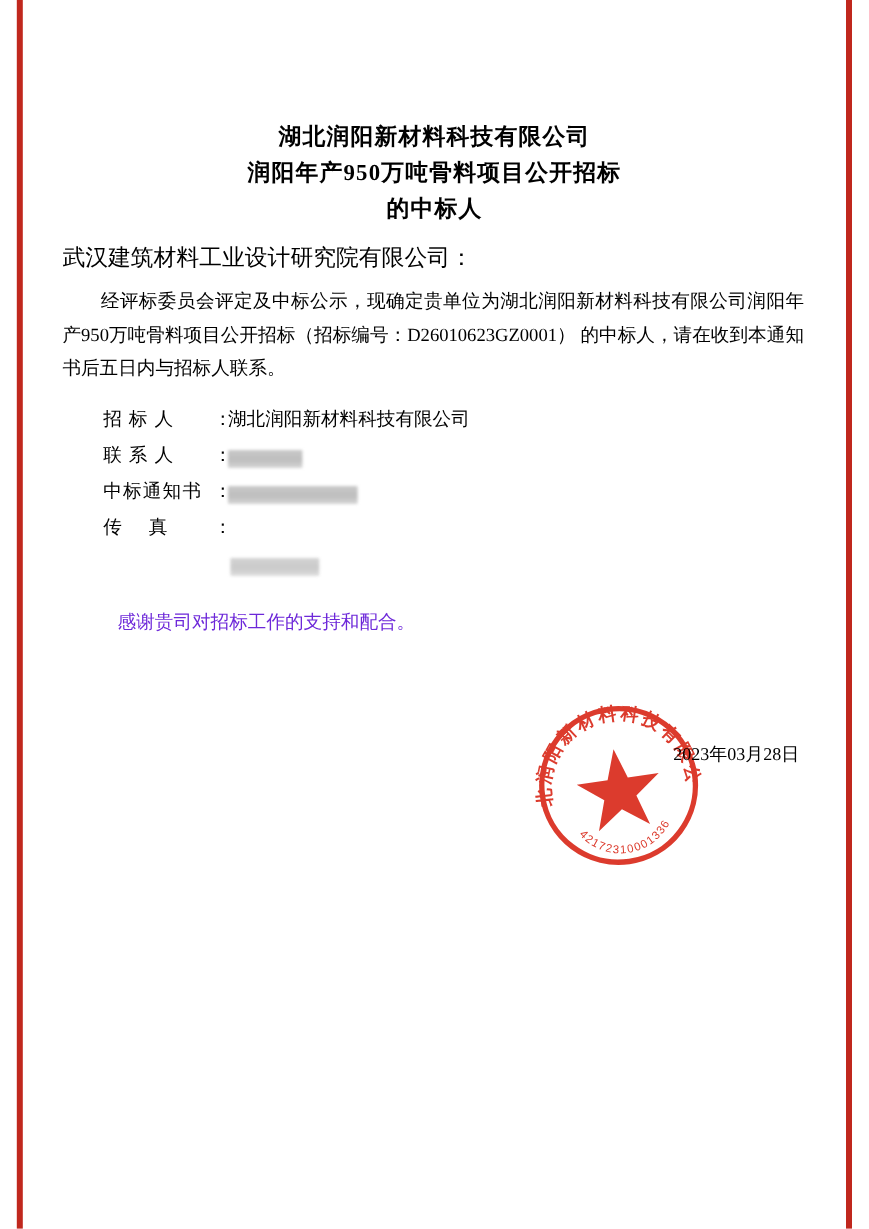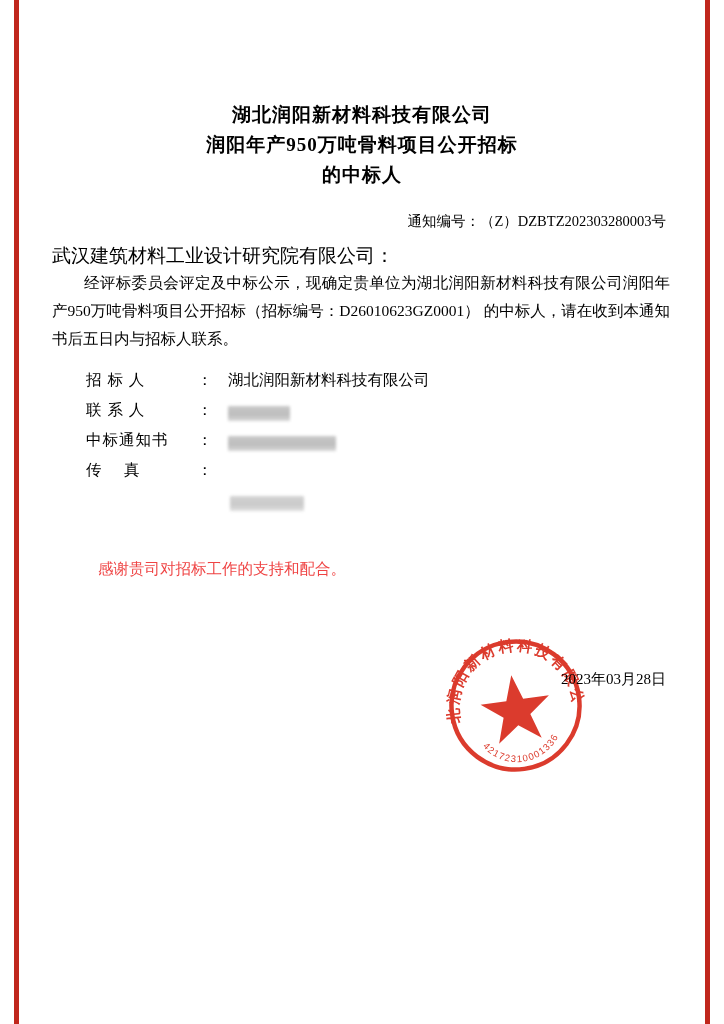--- a/index.html
+++ b/index.html
@@ -63,39 +63,39 @@
     font-size: 14.5px;
     color: #000;
   }
   .addressee {
     margin-top: 12px;
     font-size: 19px;
     color: #000;
     padding-left: 12px;
   }
   .body-para {
+    margin-top: 10px;
     font-size: 15.5px;
     line-height: 28px;
     color: #000;
     text-align: justify;
     padding-left: 12px;
     padding-right: 14px;
     text-indent: 32px;
   }
   .fields {
     margin-top: 8px;
     padding-left: 46px;
   }
   .field-row {
     display: flex;
     align-items: flex-end;
     height: 30px;
     font-size: 15.5px;
     color: #000;
-    gap: 19px;
   }
   .field-label {
     width: 92px;
     letter-spacing: 1px;
     white-space: nowrap;
   }
   .field-colon {
     width: 12px;
   }
   .field-value {
@@ -108,23 +108,23 @@
     background: linear-gradient(180deg, #c9c9c9 0%, #bdbdbd 55%, #d6d6d6 100%);
     filter: blur(1.4px);
     border-radius: 1px;
     height: 15px;
     vertical-align: middle;
   }
   .redacted.r1 { width: 62px; }
   .redacted.r2 { width: 108px; }
   .redacted.r3 { width: 74px; margin-left: 2px; opacity: .8; }
   .thanks {
-    margin-top: 48px;
+    margin-top: 28px;
     font-size: 15.5px;
-    color: #ef4444;
+    color: #6d28d9;
     padding-left: 58px;
   }
   .sign-area {
     position: relative;
     margin-top: 58px;
     height: 180px;
   }
   .date-line {
     position: absolute;
     right: 18px;
@@ -150,21 +150,20 @@
   <div class="frame-right"></div>
 
   <div class="content">
 
     <div class="title-block">
       <div class="title-line">湖北润阳新材料科技有限公司</div>
       <div class="title-line">润阳年产950万吨骨料项目公开招标</div>
       <div class="title-line">的中标人</div>
     </div>
 
-    <div class="doc-number">通知编号：（Z）DZBTZ202303280003号</div>
 
     <div class="addressee">武汉建筑材料工业设计研究院有限公司：</div>
 
     <div class="body-para">经评标委员会评定及中标公示，现确定贵单位为湖北润阳新材料科技有限公司润阳年产950万吨骨料项目公开招标（招标编号：D26010623GZ0001） 的中标人，请在收到本通知书后五日内与招标人联系。</div>
 
     <div class="fields">
 
       <div class="field-row">
         <span class="field-label">招 标 人</span>
         <span class="field-colon">：</span>

